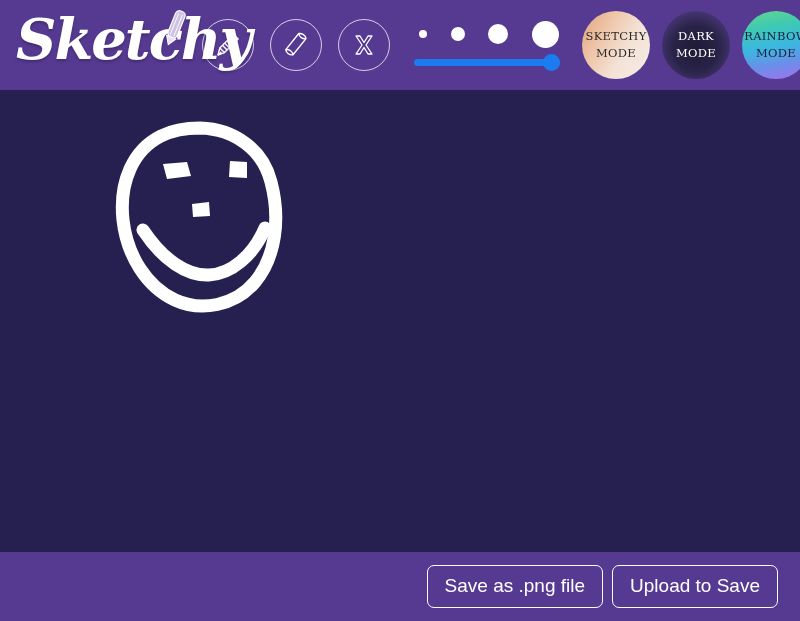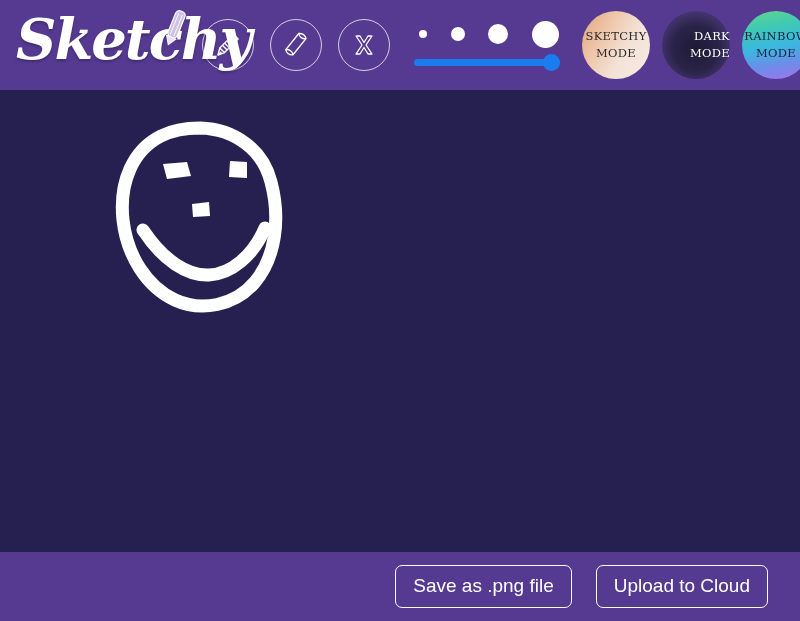--- a/index.html
+++ b/index.html
@@ -163,21 +163,20 @@
     box-sizing: border-box;
     user-select: none;
   }
   .mode-sketchy {
     background: linear-gradient(120deg, #dda27c 0%, #eec4a6 30%, #f4e2d6 62%, #f7ece5 100%);
     color: #2b2b2b;
   }
   .mode-dark {
     background: radial-gradient(circle at 50% 55%, #1d1a35 0%, #2a2348 45%, #4b3a7e 82%, #6a57a5 100%);
     color: #ffffff;
-    align-items: flex-end;
   }
   .mode-rainbow {
     background: linear-gradient(170deg, #63d68a 0%, #3ec9b5 26%, #3bb7e0 52%, #6a8fe8 74%, #a371f0 100%);
     color: #16203a;
   }
 
   
   .canvas-area {
     position: relative;
     flex: 1 1 auto;
@@ -192,22 +191,22 @@
   }
 
   
   .bottombar {
     flex: 0 0 69px;
     height: 69px;
     background: #563a92;
     display: flex;
     align-items: center;
     justify-content: flex-end;
-    gap: 24px;
-    padding-right: 32px;
+    gap: 9px;
+    padding-right: 22px;
     box-sizing: border-box;
   }
   .save-btn {
     border: 1.5px solid #ffffff;
     background: transparent;
     color: #ffffff;
     border-radius: 7px;
     font-family: "Liberation Sans", sans-serif;
     font-size: 19px;
     padding: 9px 17px;
@@ -311,16 +310,16 @@
       <g fill="#ffffff">
         <path d="M58 44 L82 42 L86 56 L62 59 Z"></path>
         <path d="M125 41 L142 42 L142 58 L124 57 Z"></path>
         <path d="M87 84 L104 82 L105 96 L88 97 Z"></path>
       </g>
     </svg>
   </div>
 
   <div class="bottombar">
     <button class="save-btn">Save as .png file</button>
-    <button class="save-btn">Upload to Cloud</button>
+    <button class="save-btn">Upload to Save</button>
   </div>
 
 </div>
 
 </body></html>

